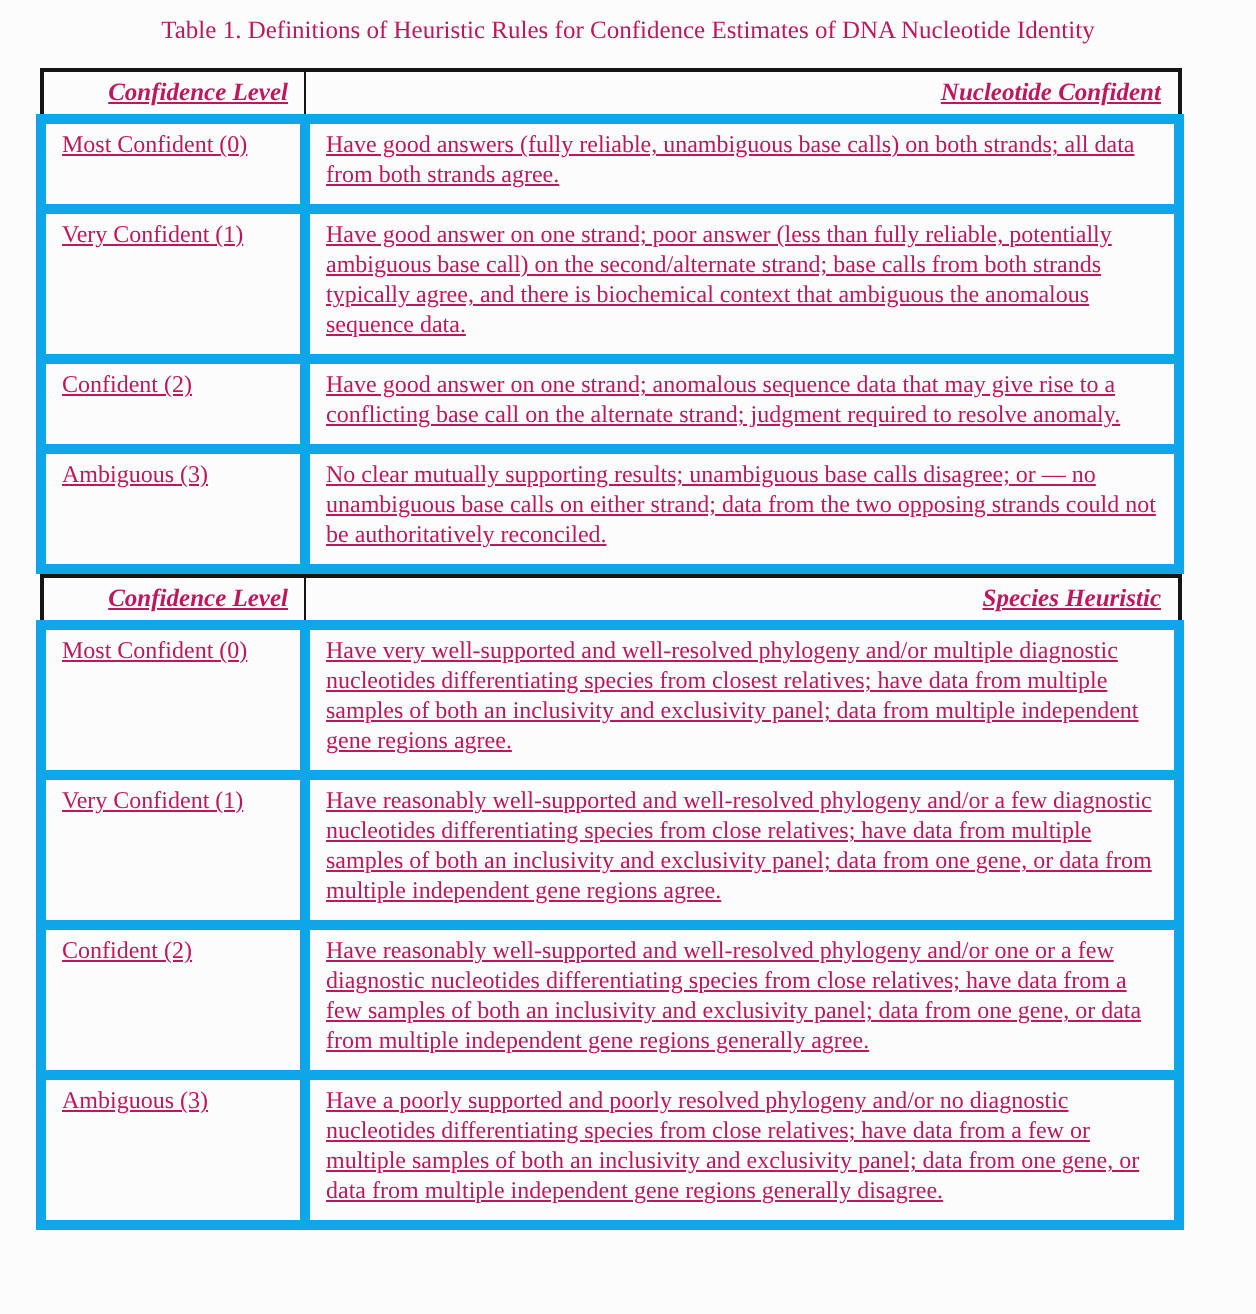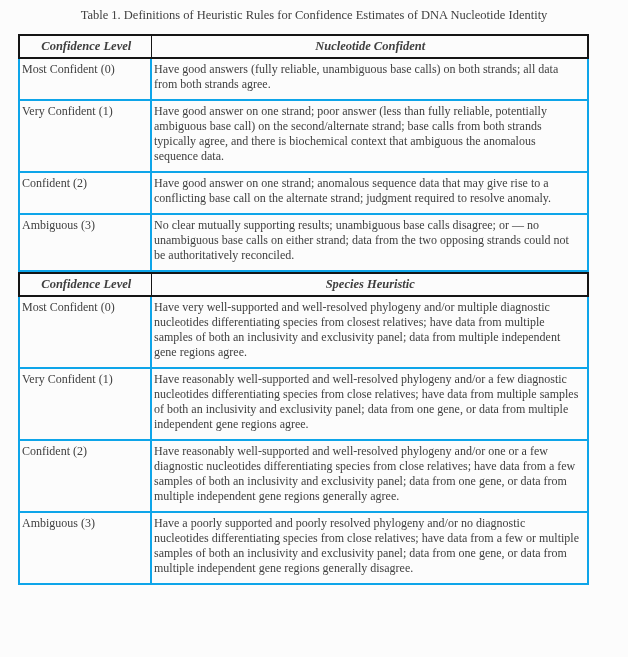--- a/index.html
+++ b/index.html
@@ -5,21 +5,21 @@
   html, body {
     margin: 0;
     padding: 0;
     background: #fcfcfc;
   }
   .page {
     position: relative;
     width: 628px;
     height: 657px;
     background: #fcfcfc;
-    color: #404040;
+    color: #be185d;
     font-family: "Liberation Serif", serif;
     overflow: hidden;
     box-sizing: border-box;
     padding-top: 8px;
   }
   .doc-title {
     text-align: center;
     font-size: 12.5px;
     line-height: 15px;
     margin: 0 10px 11px 10px;
@@ -33,34 +33,36 @@
     width: 569px;
     margin-left: 18px;
     border: 2px solid #151515;
     background: #fcfcfc;
   }
   table.rules-table col.c1 { width: 132px; }
   table.rules-table col.c2 { width: 437px; }
   table.rules-table th {
     font-weight: bold;
     font-style: italic;
-    text-align: center;
+    text-align: right;
     font-size: 12.5px;
     line-height: 15px;
     padding: 3px 8px 3px 10px;
     border: 1px solid #151515;
     border-bottom: 2px solid #151515;
     vertical-align: top;
+    text-decoration: underline;
   }
   table.rules-table td {
     font-size: 12px;
     line-height: 15px;
-    padding: 3px 8px 7px 2px;
-    border: 2px solid #0ea5e9;
+    padding: 3px 8px 7px 8px;
+    border: 5px solid #0ea5e9;
     vertical-align: top;
+    text-decoration: underline;
   }
 </style>
 </head>
 <body>
 
 <div class="page">
 
   <div class="doc-title">Table 1. Definitions of Heuristic Rules for Confidence Estimates of DNA Nucleotide Identity</div>
 
   <table class="rules-table">

